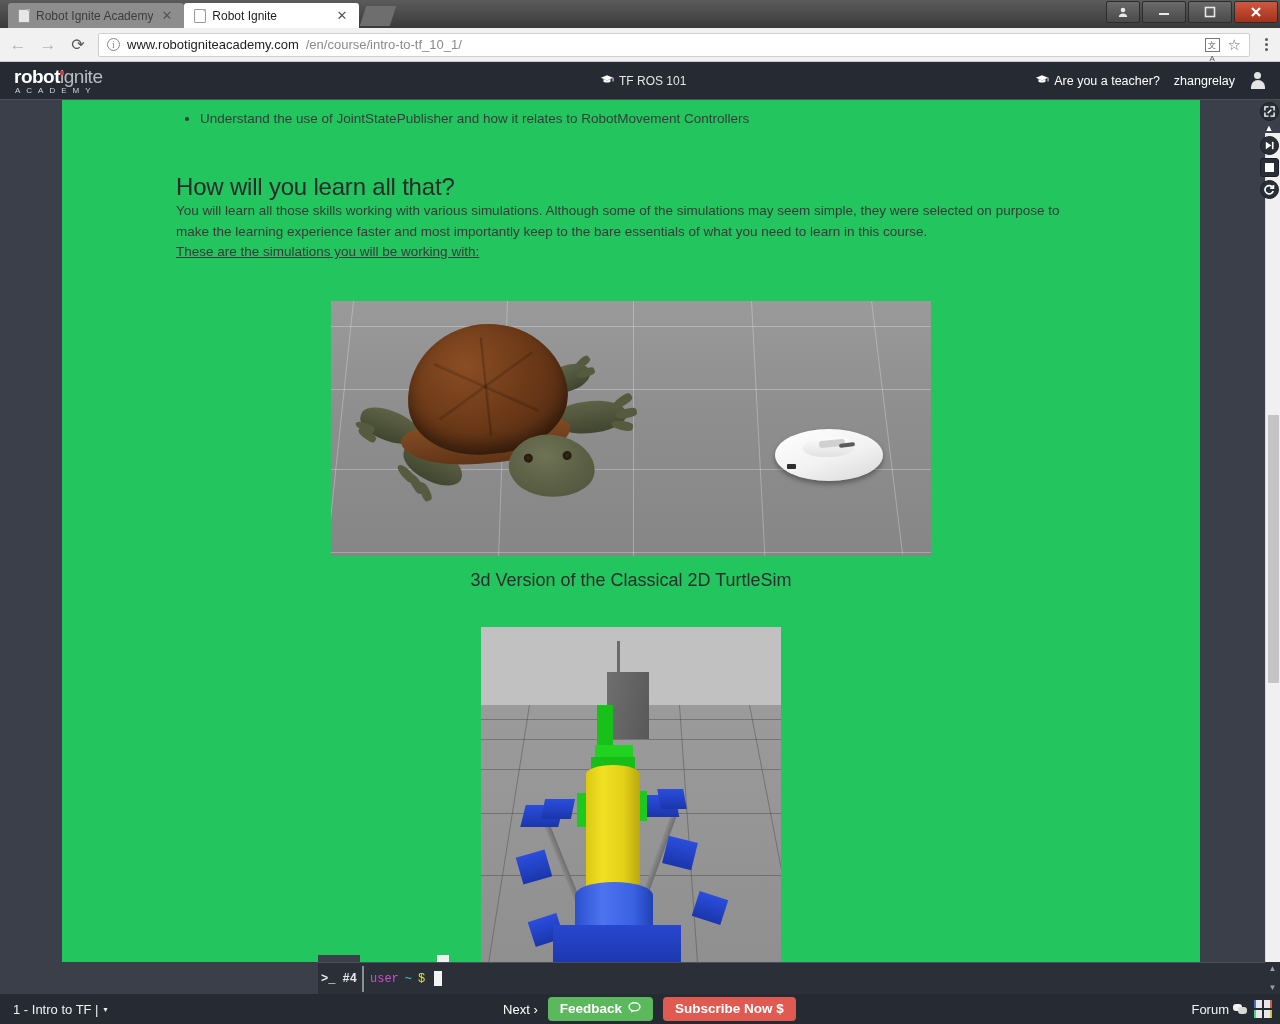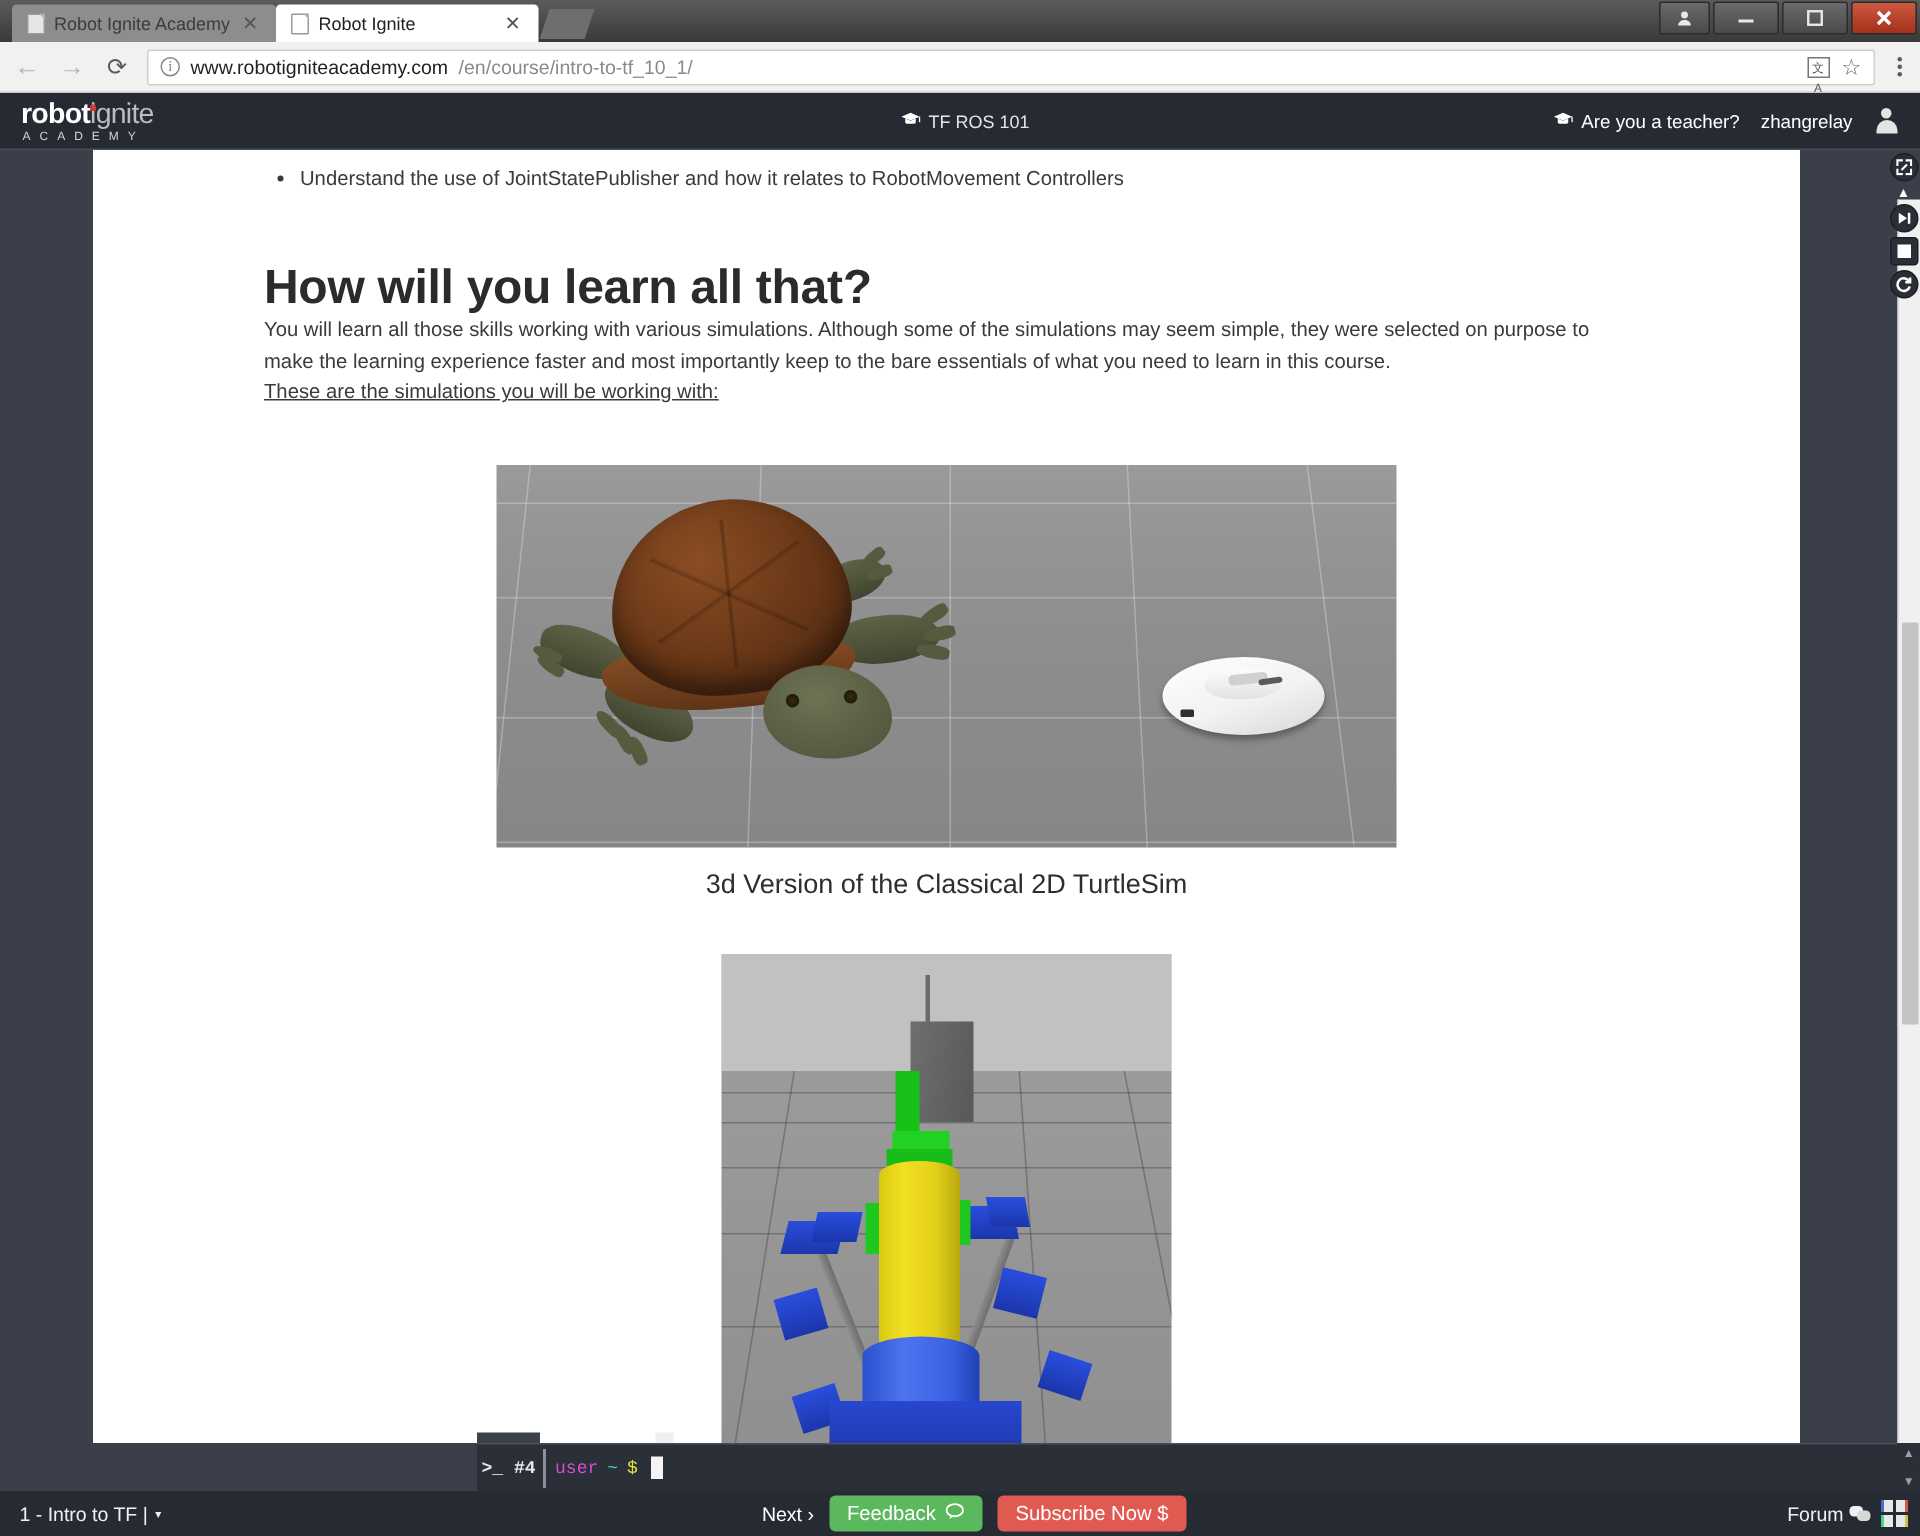--- a/index.html
+++ b/index.html
@@ -113,31 +113,31 @@
   .avatar-icon::after {
     content: ""; position: absolute; left: 1.5px; top: 8px; width: 14px; height: 9px;
     border-radius: 7px 7px 0 0; background: #e4e4e4;
   }
   .cap-icon { font-size: 12px; }
 
   
   .page-body { position: relative; height: 924px; background: #3b3f4a; }
   .content-panel {
     position: absolute; left: 62px; top: 0; width: 1138px; height: 862px;
-    background: #ffffff; overflow: hidden;
+    background: #22c55e; overflow: hidden;
   }
   .content-inner { padding: 0 114px; }
 
   ul.bullets { margin: 0; padding-left: 24px; }
   ul.bullets li {
     font-size: 13.5px; color: #3a3a3a; line-height: 20px;
     list-style: disc; padding-top: 9px;
   }
   h2.section-title {
-    font-size: 32px; font-weight: bold; color: #2b2b2b;
+    font-size: 24px; font-weight: normal; color: #2b2b2b;
     margin: 44px 0 0 0; letter-spacing: -0.2px;
   }
   p.para {
     font-size: 13.5px; color: #3a3a3a; line-height: 20.5px; 
   }
   p.para .l2line { display: block; text-decoration: underline; }
 
   .figure { margin-top: 38px; text-align: center; }
   .fig-caption { font-size: 18px; color: #2e2e2e; margin-top: 14px; }
 
@@ -305,21 +305,21 @@
     position: absolute; left: 0; bottom: 0; width: 1280px; height: 30px;
     background: #262b33; display: flex; align-items: center; color: #f0f0f0;
     font-size: 13px; z-index: 7;
   }
   .lesson-select { padding-left: 13px; display: flex; align-items: center; gap: 5px; }
   .lesson-caret { font-size: 8px; }
   .bb-center { margin-left: auto; display: flex; align-items: center; gap: 10px; }
   .next-link { font-size: 13px; color: #ffffff; }
   .btn {
     border-radius: 4px; padding: 5px 12px; font-size: 13.5px; color: #fff;
-    display: flex; align-items: center; gap: 6px; line-height: 1;
+    display: flex; align-items: center; gap: 6px; line-height: 1; font-weight: bold;
   }
   .btn.feedback { background: #5cb85c; }
   .btn.subscribe { background: #e05a52; }
   .bb-right { margin-left: auto; display: flex; align-items: center; gap: 6px; padding-right: 8px; }
   .forum-btn { display: flex; align-items: center; gap: 4px; font-size: 13px; }
   .forum-ico { width: 15px; height: 14px; position: relative; }
   .forum-ico::before {
     content: ""; position: absolute; left: 0; top: 2px; width: 9px; height: 7px;
     background: #f2f2f2; border-radius: 3px;
   }

